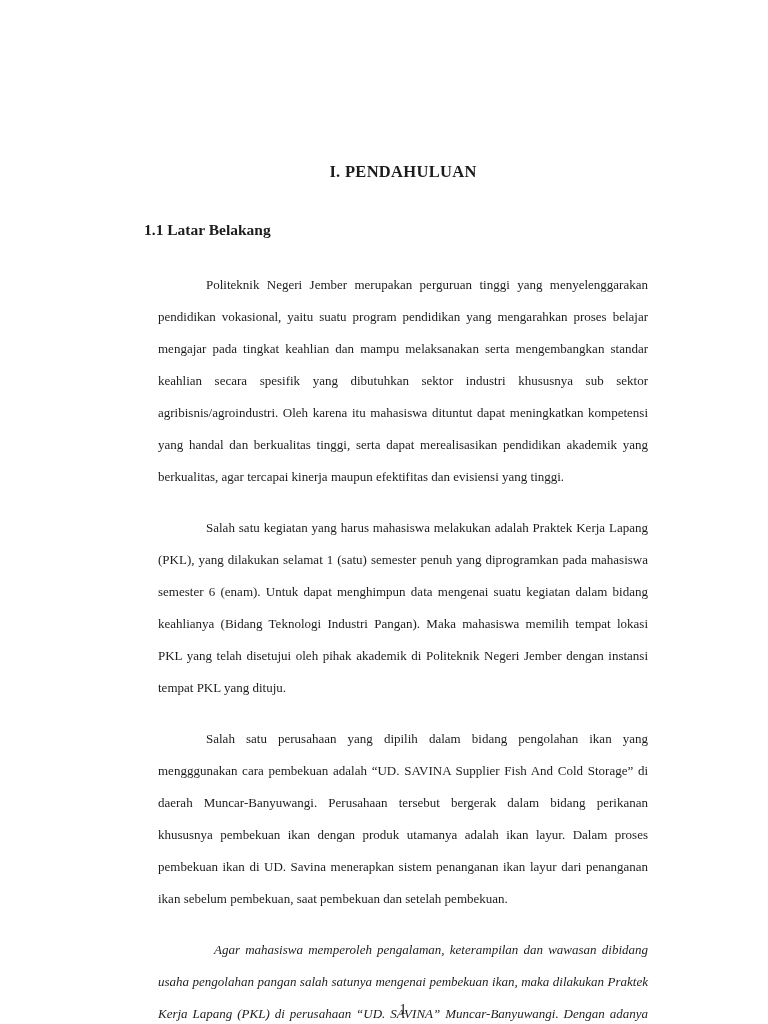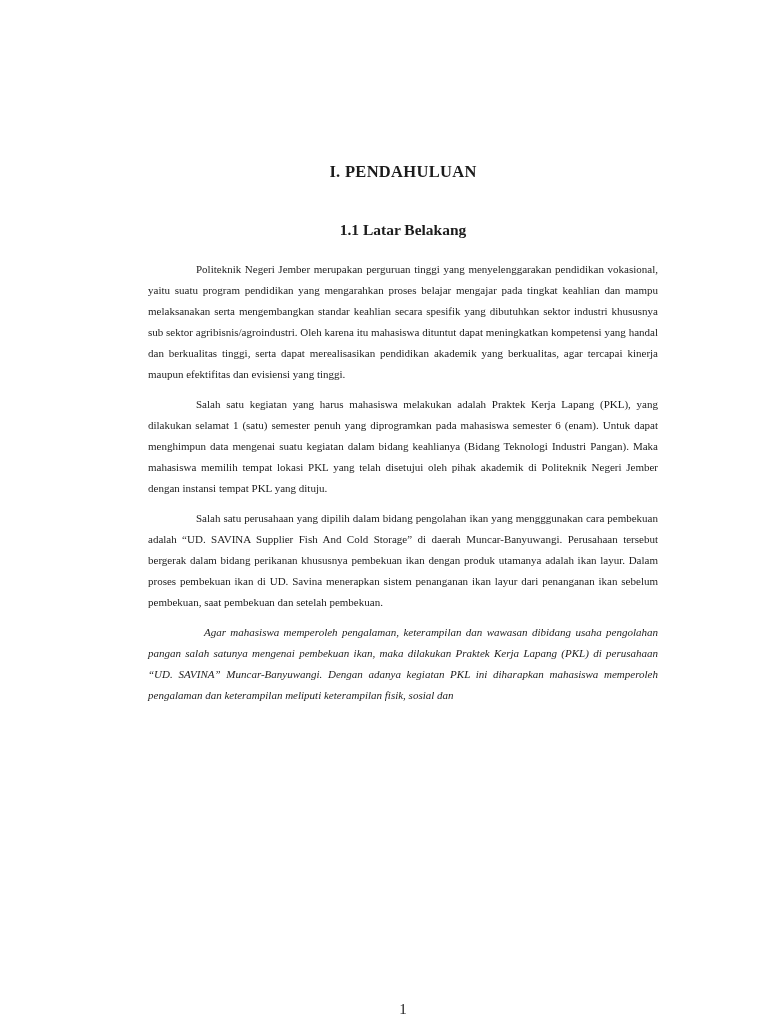--- a/index.html
+++ b/index.html
@@ -29,27 +29,27 @@
     text-align: center;
     font-size: 16.5px;
     font-weight: bold;
     letter-spacing: 0.3px;
   }
   .section-heading {
     margin: 0;
     padding-top: 39px;
     font-size: 15.5px;
     font-weight: bold;
-    text-align: center;
+    text-align: left;
   }
   .para {
-    margin: 4px;
+    margin: 14px;
     padding-top: 5px;
-    font-size: 11px;
-    line-height: 21px;
+    font-size: 13px;
+    line-height: 32px;
     text-align: justify;
     text-indent: 48px;
   }
   .para.first {
     padding-top: 16px;
   }
   .para.deep-indent {
     text-indent: 56px;
     font-style: italic;
   }

